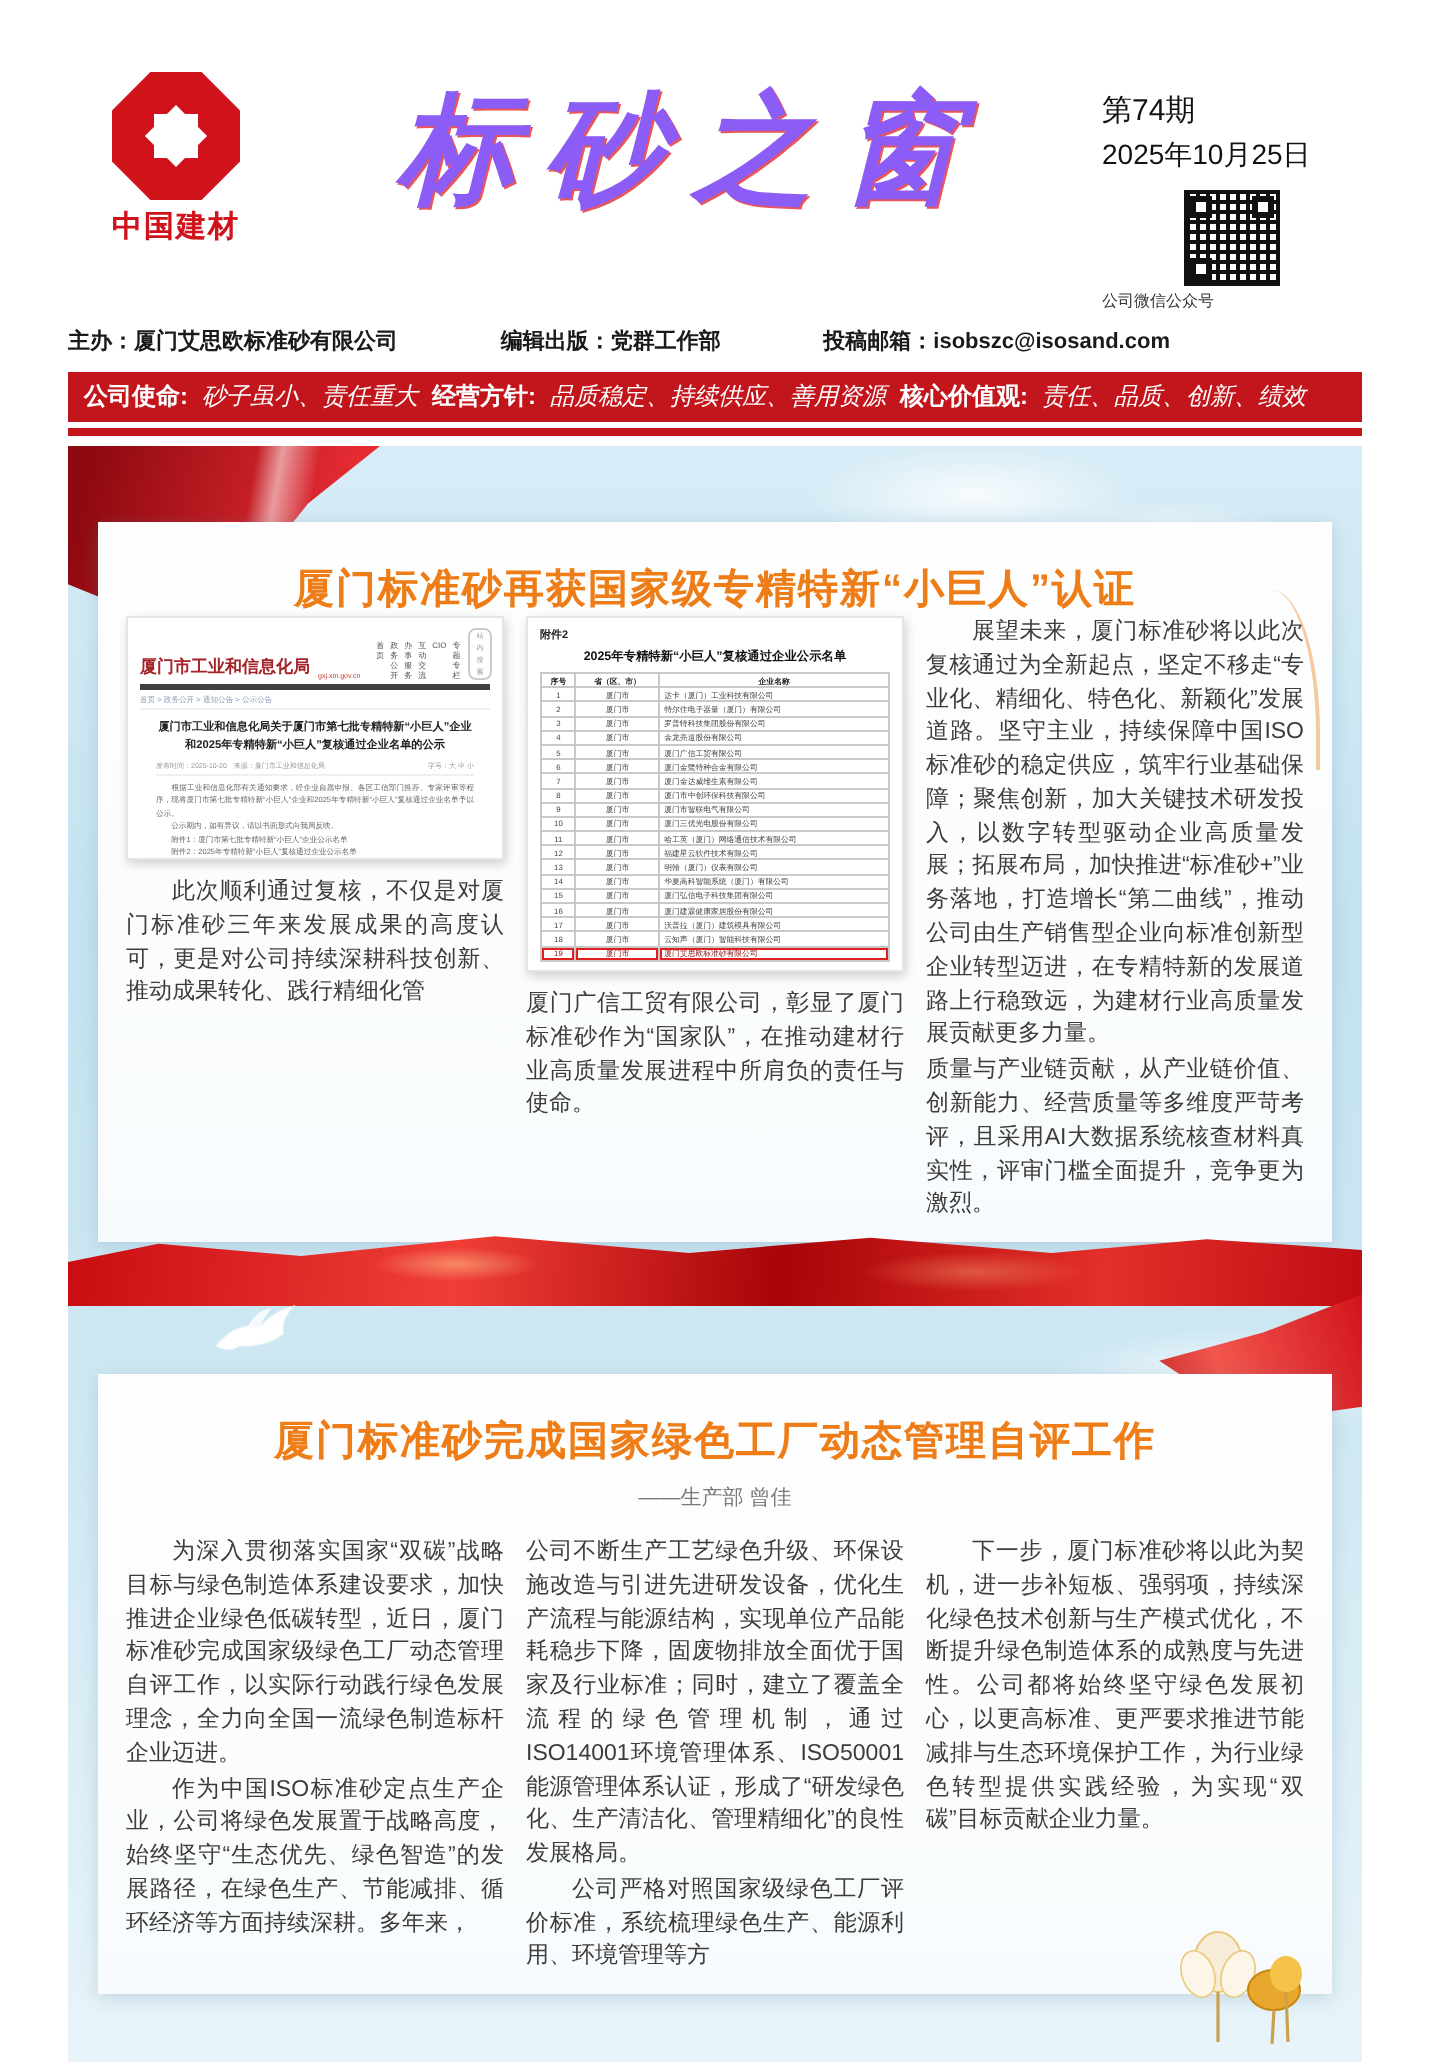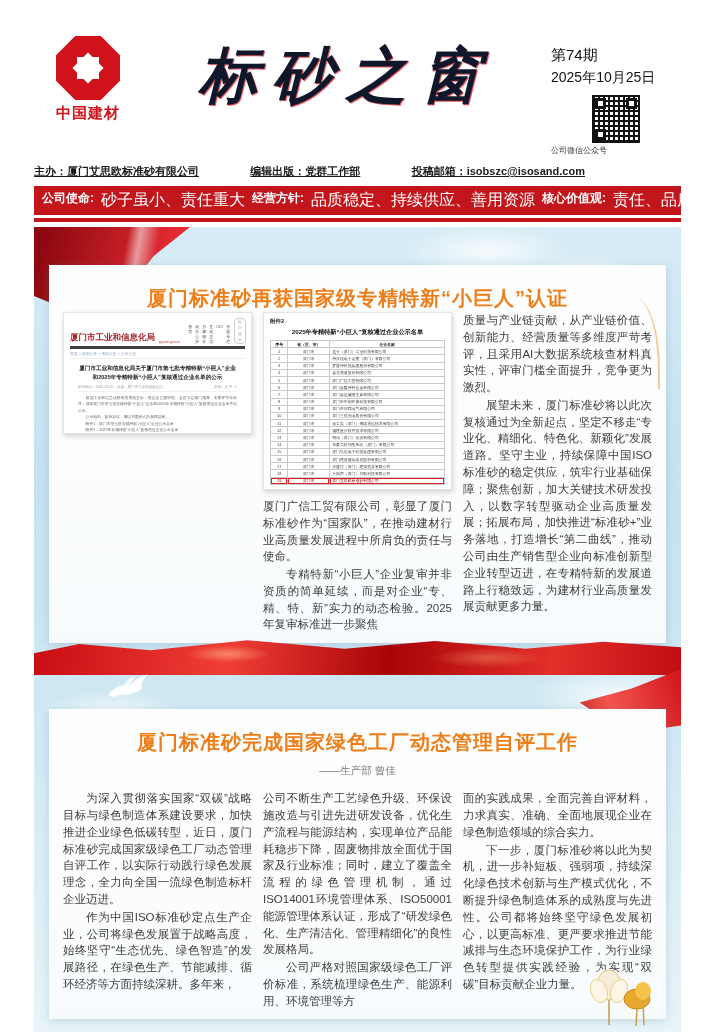--- a/index.html
+++ b/index.html
@@ -11,38 +11,38 @@
   .header { padding:34px 34px 4px; }
   .head-top { display:flex; align-items:flex-start; }
   .logo-wrap { width:108px; text-align:center; }
   .octagon { position:relative; width:64px; height:64px; margin:2px auto 4px;
     background:#d0121b;
     clip-path:polygon(30% 0,70% 0,100% 30%,100% 70%,70% 100%,30% 100%,0 70%,0 30%); }
   .octagon .star { position:absolute; left:21px; top:21px; width:22px; height:22px; background:#fff; }
   .octagon .star::after { content:""; position:absolute; inset:0; background:#fff; transform:rotate(45deg); }
   .logo-text { color:#d0121b; font-weight:bold; font-size:15px; letter-spacing:1px; }
   .mast-title { flex:1; text-align:center; font-family:"DejaVu Serif", serif; font-style:italic; font-weight:bold;
-    font-size:60px; color:#0f172a; letter-spacing:14px; line-height:1.1; padding-top:8px; text-shadow:1px 1px 0 #e8555c; }
+    font-size:60px; color:#8b5cf6; letter-spacing:14px; line-height:1.1; padding-top:8px; text-shadow:1px 1px 0 #e8555c; }
   .head-right { width:130px; text-align:left; padding-top:12px; }
   .issue-no { font-size:15px; color:#111; margin-bottom:4px; }
   .issue-date { font-size:14px; color:#111; margin-bottom:8px; }
   .qr { position:relative; width:48px; height:48px; margin:0 auto 2px; border:1px solid #111; background:
     repeating-linear-gradient(0deg,#111 0 2px,transparent 2px 5px),
     repeating-linear-gradient(90deg,#111 0 2px,#fff 2px 5px); }
   .qr i { position:absolute; width:11px; height:11px; border:3px solid #111; background:#fff; }
   .qr i.a{left:2px;top:2px;} .qr i.b{right:2px;top:2px;} .qr i.c{left:2px;bottom:2px;}
   .qr-caption { font-size:8px; color:#333; }
-  .info { margin-top:6px; font-size:11px; color:#1a1a1a; font-weight:600;text-decoration:underline; }
+  .info { margin-top:6px; font-size:11px; color:#1a1a1a; font-weight:600; }
   .info-row { display:flex; justify-content:space-between; line-height:18px; padding-right:96px; }
 
   
-  .banner { margin:2px 34px 0; background:#c3161c; color:#fff; display:flex; align-items:flex-start; gap:7px;
+  .banner { margin:2px 34px 0; background:#c3161c; color:#fff; display:flex; align-items:flex-end; gap:7px;
     padding:4px 8px; font-size:12px; white-space:nowrap; }
   .banner b { font-weight:bold; }
-  .banner .val { font-family:"DejaVu Serif", serif; font-size:16px; }
+  .banner .val { font-family:"DejaVu Serif", serif; font-style:italic; font-size:12px; }
   .dline { margin:3px 34px 0; border-top:3px solid #c3161c; border-bottom:1px solid #c3161c; height:3px; }
 
   
   .main { position:relative; margin:5px 34px 0; height:808px; overflow:hidden;
     background:linear-gradient(180deg,#d7ecf6 0%,#c4e2f0 30%,#cfe8f3 60%,#e8f4f9 100%); }
   .main::before { content:""; position:absolute; inset:0; pointer-events:none; background:
     radial-gradient(90px 30px at 85% 6%, rgba(255,255,255,.9), transparent 70%),
     radial-gradient(120px 36px at 70% 3%, rgba(255,255,255,.8), transparent 70%),
     radial-gradient(100px 30px at 12% 60%, rgba(255,255,255,.7), transparent 70%),
     radial-gradient(130px 40px at 90% 58%, rgba(255,255,255,.8), transparent 70%); }
@@ -174,20 +174,21 @@
               <span>字号：大 中 小</span>
             </div>
             <div class="gov-body">
                 <p>　　根据工业和信息化部有关通知要求，经企业自愿申报、各区工信部门推荐、专家评审等程序，现将厦门市第七批专精特新“小巨人”企业和2025年专精特新“小巨人”复核通过企业名单予以公示。</p>
                 <p>　　公示期内，如有异议，请以书面形式向我局反映。</p>
                 <p>　　附件1：厦门市第七批专精特新“小巨人”企业公示名单</p>
                 <p>　　附件2：2025年专精特新“小巨人”复核通过企业公示名单</p>
               </div>
 
           </div>
+          <p class="body-text ind">此次顺利通过复核，不仅是对厦门标准砂三年来发展成果的高度认可，更是对公司持续深耕科技创新、推动成果转化、践行精细化管</p>
         </div>
         <div class="col">
           <div class="shot shot2">
             <div class="att-tag">附件2</div>
             <div class="att-title">2025年专精特新“小巨人”复核通过企业公示名单</div>
             <table class="att-table">
               <thead>
                 <tr>
                   <th style="width:10%">序号</th>
                   <th style="width:24%">省（区、市）</th>
@@ -287,25 +288,24 @@
                   </tr>
                   <tr class="hl">
                     <td>19</td>
                     <td>厦门市</td>
                     <td>厦门艾思欧标准砂有限公司</td>
                   </tr>
                 </tbody>
             </table>
           </div>
           <p class="body-text">厦门广信工贸有限公司，彰显了厦门标准砂作为“国家队”，在推动建材行业高质量发展进程中所肩负的责任与使命。</p>
-          <p class="body-text ind">专精特新“小巨人”企业复审并非资质的简单延续，而是对企业“专、精、特、新”实力的动态检验。2025年复审标准进一步聚焦</p>
-        </div>
-        <div class="col">
+        </div>
+        <div class="col">
+          <p class="body-text ind">展望未来，厦门标准砂将以此次复核通过为全新起点，坚定不移走“专业化、精细化、特色化、新颖化”发展道路。坚守主业，持续保障中国ISO标准砂的稳定供应，筑牢行业基础保障；聚焦创新，加大关键技术研发投入，以数字转型驱动企业高质量发展；拓展布局，加快推进“标准砂+”业务落地，打造增长“第二曲线”，推动公司由生产销售型企业向标准创新型企业转型迈进，在专精特新的发展道路上行稳致远，为建材行业高质量发展贡献更多力量。</p>
           <p class="body-text">质量与产业链贡献，从产业链价值、创新能力、经营质量等多维度严苛考评，且采用AI大数据系统核查材料真实性，评审门槛全面提升，竞争更为激烈。</p>
-          <p class="body-text ind">展望未来，厦门标准砂将以此次复核通过为全新起点，坚定不移走“专业化、精细化、特色化、新颖化”发展道路。坚守主业，持续保障中国ISO标准砂的稳定供应，筑牢行业基础保障；聚焦创新，加大关键技术研发投入，以数字转型驱动企业高质量发展；拓展布局，加快推进“标准砂+”业务落地，打造增长“第二曲线”，推动公司由生产销售型企业向标准创新型企业转型迈进，在专精特新的发展道路上行稳致远，为建材行业高质量发展贡献更多力量。</p>
         </div>
       </div>
     </div>
 
     <div class="silk"></div>
 
     <div class="gap">
       <svg class="dove" width="46" height="30" viewBox="0 0 46 30">
         <path d="M4 22 Q13 10 26 12 Q33 4 43 2 Q36 10 38 16 Q29 23 16 22 Q10 26 4 22 Z" fill="#ffffff" stroke="#dfeef6" stroke-width="0.6"></path>
         <path d="M20 12 Q24 4 32 3 Q27 9 26 13 Z" fill="#f4fafd"></path>
@@ -319,21 +319,20 @@
       <div class="cols">
         <div class="col">
           <p class="body-text ind">为深入贯彻落实国家“双碳”战略目标与绿色制造体系建设要求，加快推进企业绿色低碳转型，近日，厦门标准砂完成国家级绿色工厂动态管理自评工作，以实际行动践行绿色发展理念，全力向全国一流绿色制造标杆企业迈进。</p>
           <p class="body-text ind">作为中国ISO标准砂定点生产企业，公司将绿色发展置于战略高度，始终坚守“生态优先、绿色智造”的发展路径，在绿色生产、节能减排、循环经济等方面持续深耕。多年来，</p>
         </div>
         <div class="col">
           <p class="body-text">公司不断生产工艺绿色升级、环保设施改造与引进先进研发设备，优化生产流程与能源结构，实现单位产品能耗稳步下降，固废物排放全面优于国家及行业标准；同时，建立了覆盖全流程的绿色管理机制，通过ISO14001环境管理体系、ISO50001能源管理体系认证，形成了“研发绿色化、生产清洁化、管理精细化”的良性发展格局。</p>
           <p class="body-text ind">公司严格对照国家级绿色工厂评价标准，系统梳理绿色生产、能源利用、环境管理等方</p>
         </div>
         <div class="col">
-          <p class="body-text">面的实践成果，全面完善自评材料，力求真实、准确、全面地展现企业在绿色制造领域的综合实力。</p>
           <p class="body-text ind">下一步，厦门标准砂将以此为契机，进一步补短板、强弱项，持续深化绿色技术创新与生产模式优化，不断提升绿色制造体系的成熟度与先进性。公司都将始终坚守绿色发展初心，以更高标准、更严要求推进节能减排与生态环境保护工作，为行业绿色转型提供实践经验，为实现“双碳”目标贡献企业力量。</p>
         </div>
       </div>
     </div>
 
     <svg class="lotus" width="74" height="58" viewBox="0 0 74 58">
       <ellipse cx="30" cy="16" rx="12" ry="15" fill="#f7ecd8" stroke="#e8c878" stroke-width="1"></ellipse>
       <ellipse cx="20" cy="22" rx="8" ry="12" fill="#fdf6e8" stroke="#e8c878" stroke-width="0.8" transform="rotate(-20 20 22)"></ellipse>
       <ellipse cx="40" cy="22" rx="8" ry="12" fill="#fdf6e8" stroke="#e8c878" stroke-width="0.8" transform="rotate(20 40 22)"></ellipse>
       <ellipse cx="58" cy="30" rx="13" ry="10" fill="#e8a82e" stroke="#c8860e" stroke-width="1"></ellipse>

